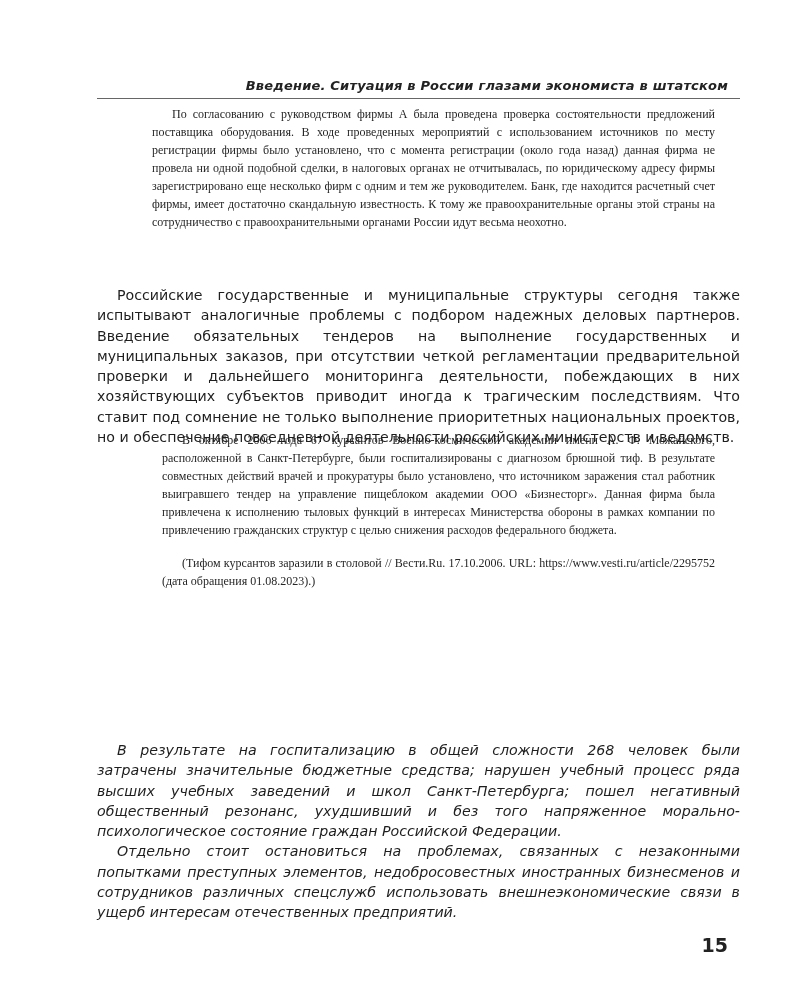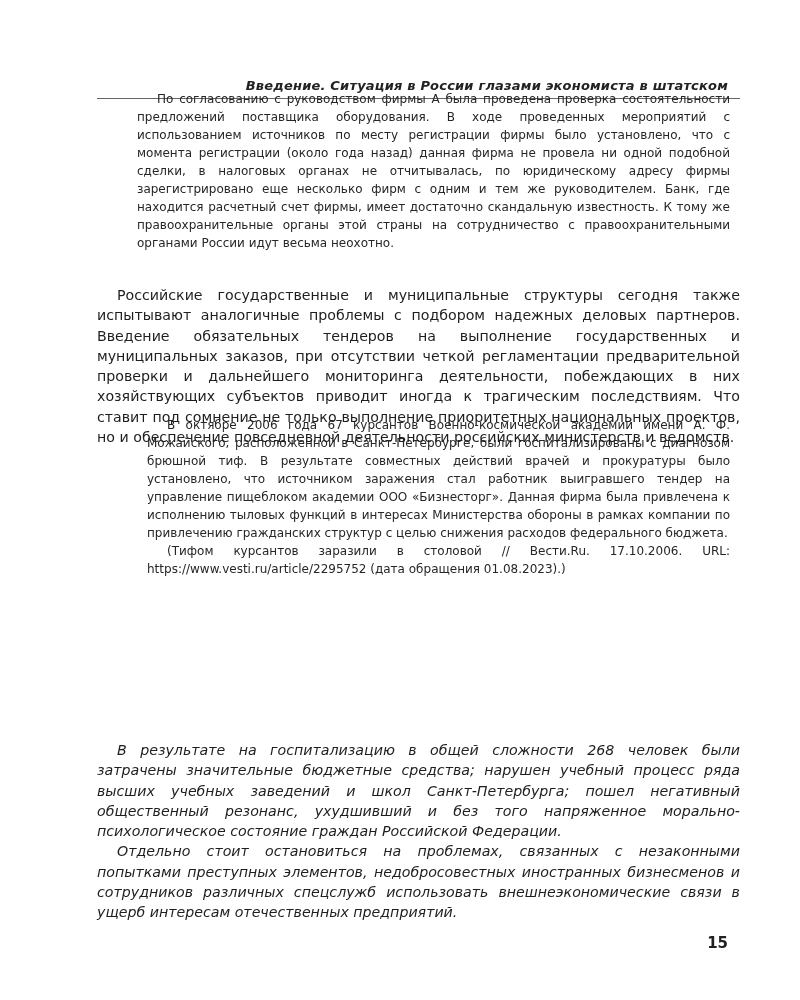--- a/index.html
+++ b/index.html
@@ -5,25 +5,25 @@
     html, body { margin: 0; padding: 0; background: #ffffff; }
     body { width: 800px; height: 1000px; position: relative; overflow: hidden;
            font-family: "DejaVu Sans", sans-serif; color: #222222; }
     .header { position: absolute; left: 97px; top: 60px; width: 643px; height: 22px;
               border-bottom: 1.5px solid #666666; margin-top: 16px; }
     .running-title { position: absolute; right: 12px; top: 2px; font-size: 13px;
                      font-weight: bold; font-style: italic; color: #222; letter-spacing: 0.2px;
                      font-family: "DejaVu Sans", sans-serif; }
     .box { position: absolute; font-size: 12px; line-height: 18px; color: #262626;
            text-align: justify; }
-    .box p { margin: 0; text-indent: 20px; }
+    .box p { margin: 15px; text-indent: 20px; font-family: Liberation Serif, serif; }
     .main { position: absolute; left: 97px; width: 643px; font-size: 14.2px; line-height: 20.3px;
             color: #1e1e1e; text-align: justify; }
     .main p { margin: 0; text-indent: 20px; }
-    .page-number { position: absolute; right: 72px; top: 934px; font-size: 15px; font-weight: bold; color: #222; }
+    .page-number { position: absolute; right: 72px; top: 934px; font-size: 19px; font-weight: bold; color: #222; }
   </style>
 </head>
 <body>
 
 <div class="header">
   <span class="running-title">Введение. Ситуация в России глазами экономиста в штатском</span>
 </div>
 
 <div class="box" style="left:137px; top:90px; width:593px;">
   <p>По согласованию с руководством фирмы А была проведена проверка состоятельности предложений поставщика оборудования. В ходе проведенных мероприятий с использованием источников по месту регистрации фирмы было установлено, что с момента регистрации (около года назад) данная фирма не провела ни одной подобной сделки, в налоговых органах не отчитывалась, по юридическому адресу фирмы зарегистрировано еще несколько фирм с одним и тем же руководителем. Банк, где находится расчетный счет фирмы, имеет достаточно скандальную известность. К тому же правоохранительные органы этой страны на сотрудничество с правоохранительными органами России идут весьма неохотно.</p>

